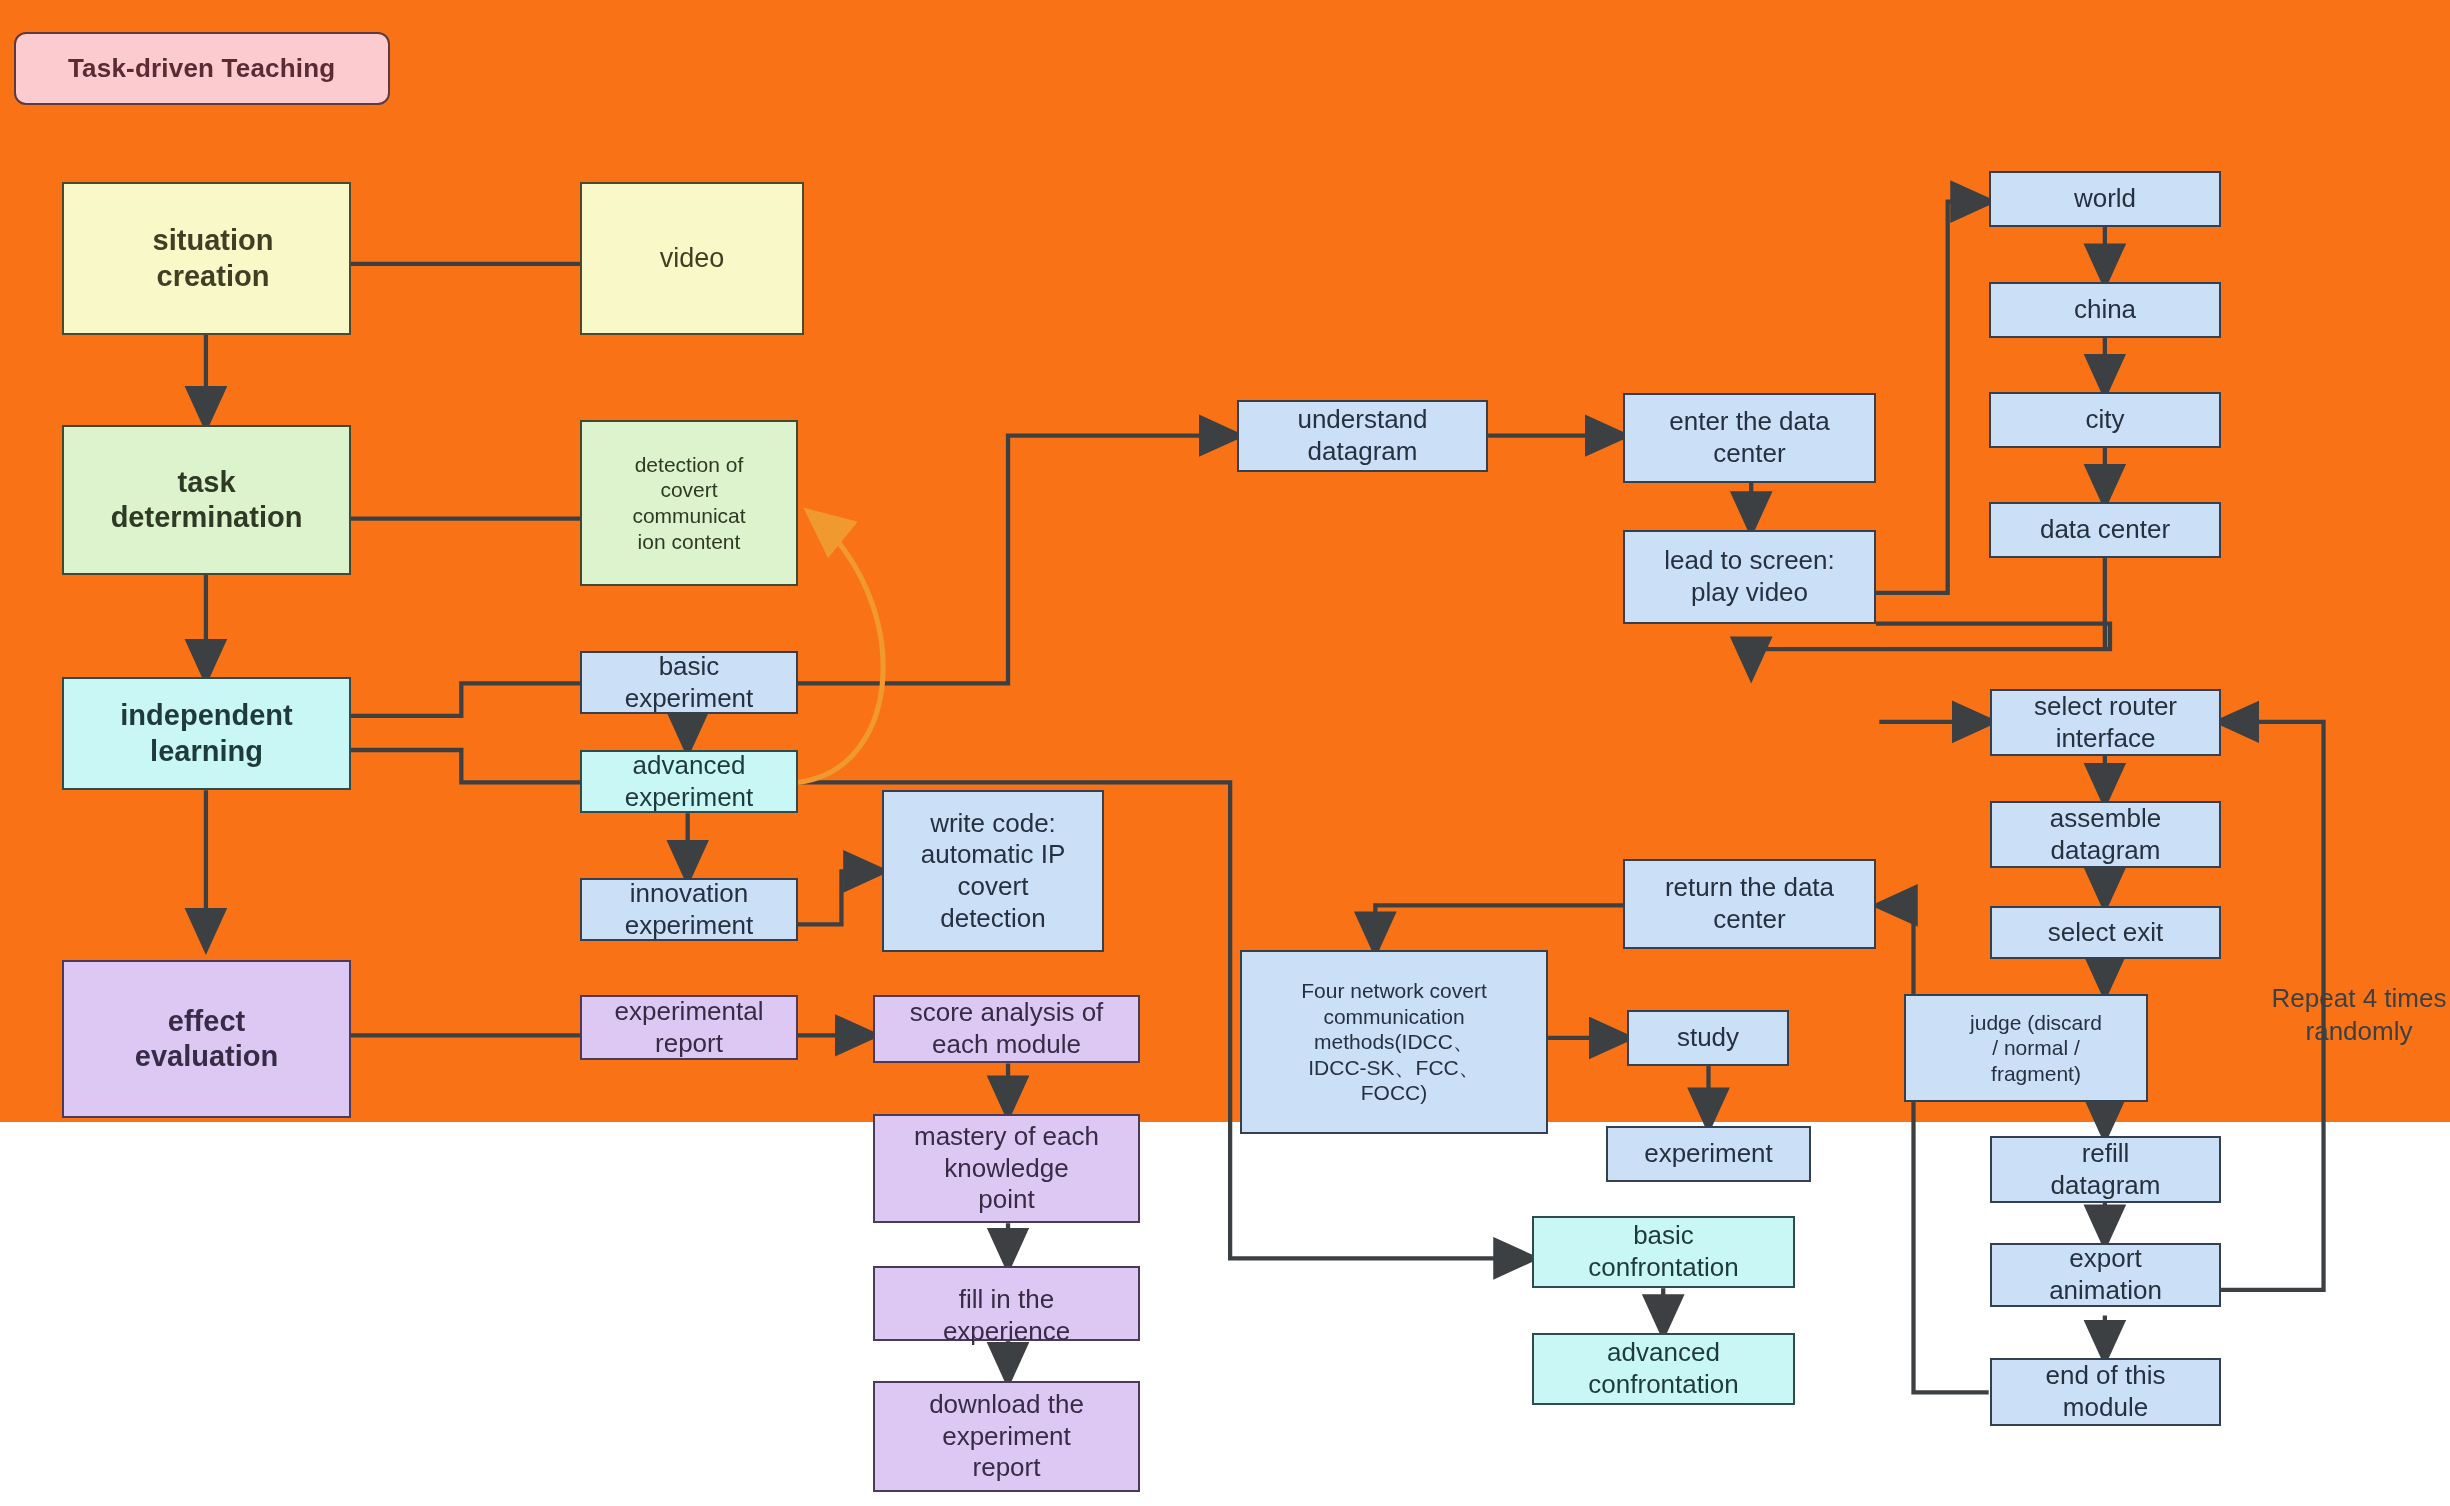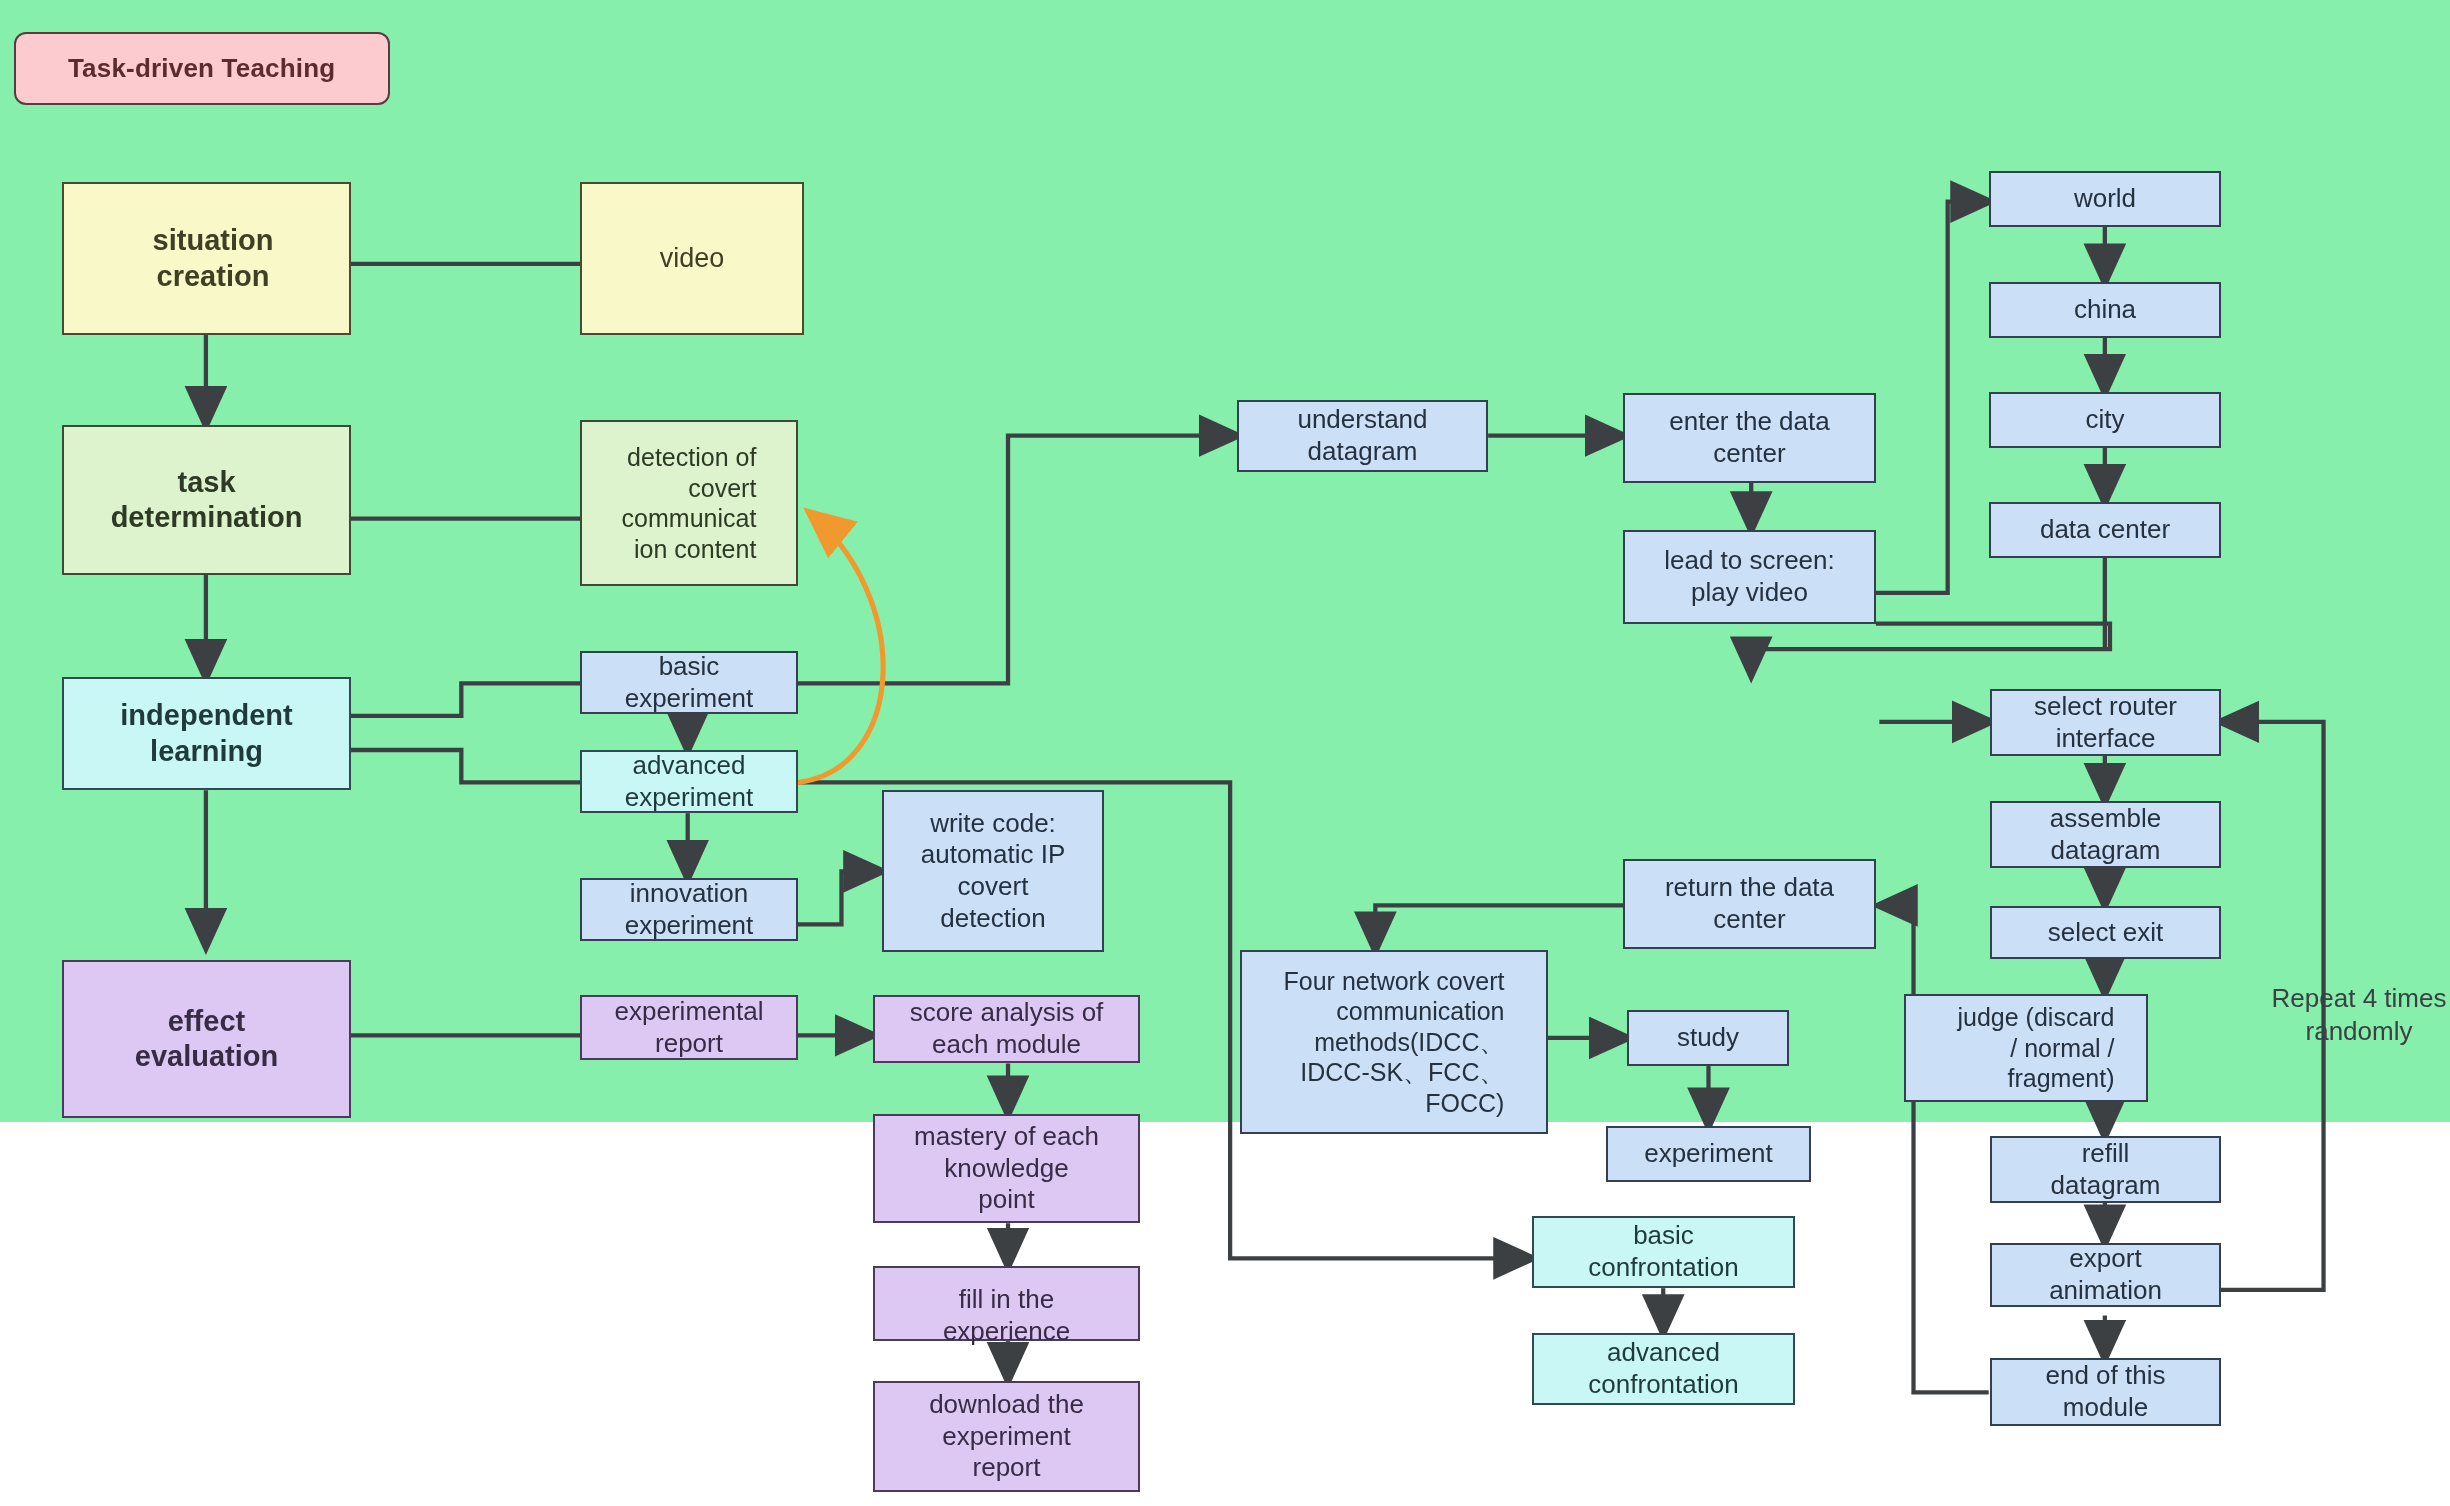--- a/index.html
+++ b/index.html
@@ -1,18 +1,18 @@
 <!DOCTYPE html>
 <html style="font-size:13.7px"><head>
 <meta charset="utf-8">
 <style>
   html,body{margin:0;padding:0;background:#ffffff;}
   body{width:2450px;height:1506px;position:relative;overflow:hidden;
        font-family:"Liberation Sans","DejaVu Sans",sans-serif;}
-  #canvas{position:absolute;left:0;top:0;width:2450px;height:1122px;background:#86efac;}
+  #canvas{position:absolute;left:0;top:0;width:2450px;height:1122px;background:#f97316;}
   #edges{position:absolute;left:0;top:0;width:2450px;height:1506px;}
 
   .node{position:absolute;box-sizing:border-box;display:flex;align-items:center;
         justify-content:center;text-align:center;line-height:1.22;
         border:2.6px solid #3c4043;}
   .node span{display:block;padding:0 5.1px;}
 
   
   .pink   {background:#fbcbd0;border-color:#5b3b3f;border-radius:12px;}
   .pink   span{color:#5b2b31;font-weight:bold;font-size:26px;letter-spacing:0.2px;}
@@ -32,21 +32,21 @@
   .purple {background:#ddc8f3;border-color:#4a3a5c;}
   .purple span{color:#372b46;}
   .purple.bold span{font-weight:bold;}
 
   .blue   {background:#cbdff7;border-color:#33404f;}
   .blue   span{color:#25313f;}
 
   .fs34 span{font-size:29px;}
   .fs32 span{font-size:27px;}
   .fs30 span{font-size:26px;}
-  .fs29 span{font-size:25px;text-align:right;}
+  .fs29 span{font-size:21px;}
 
   .annot{position:absolute;color:#3c4043;font-size:26px;line-height:1.25;
          text-align:center;}
 </style>
 </head>
 <body>
 
 <div id="canvas">
 
   <svg id="edges" viewBox="0 0 2868 1763" xmlns="http://www.w3.org/2000/svg">

